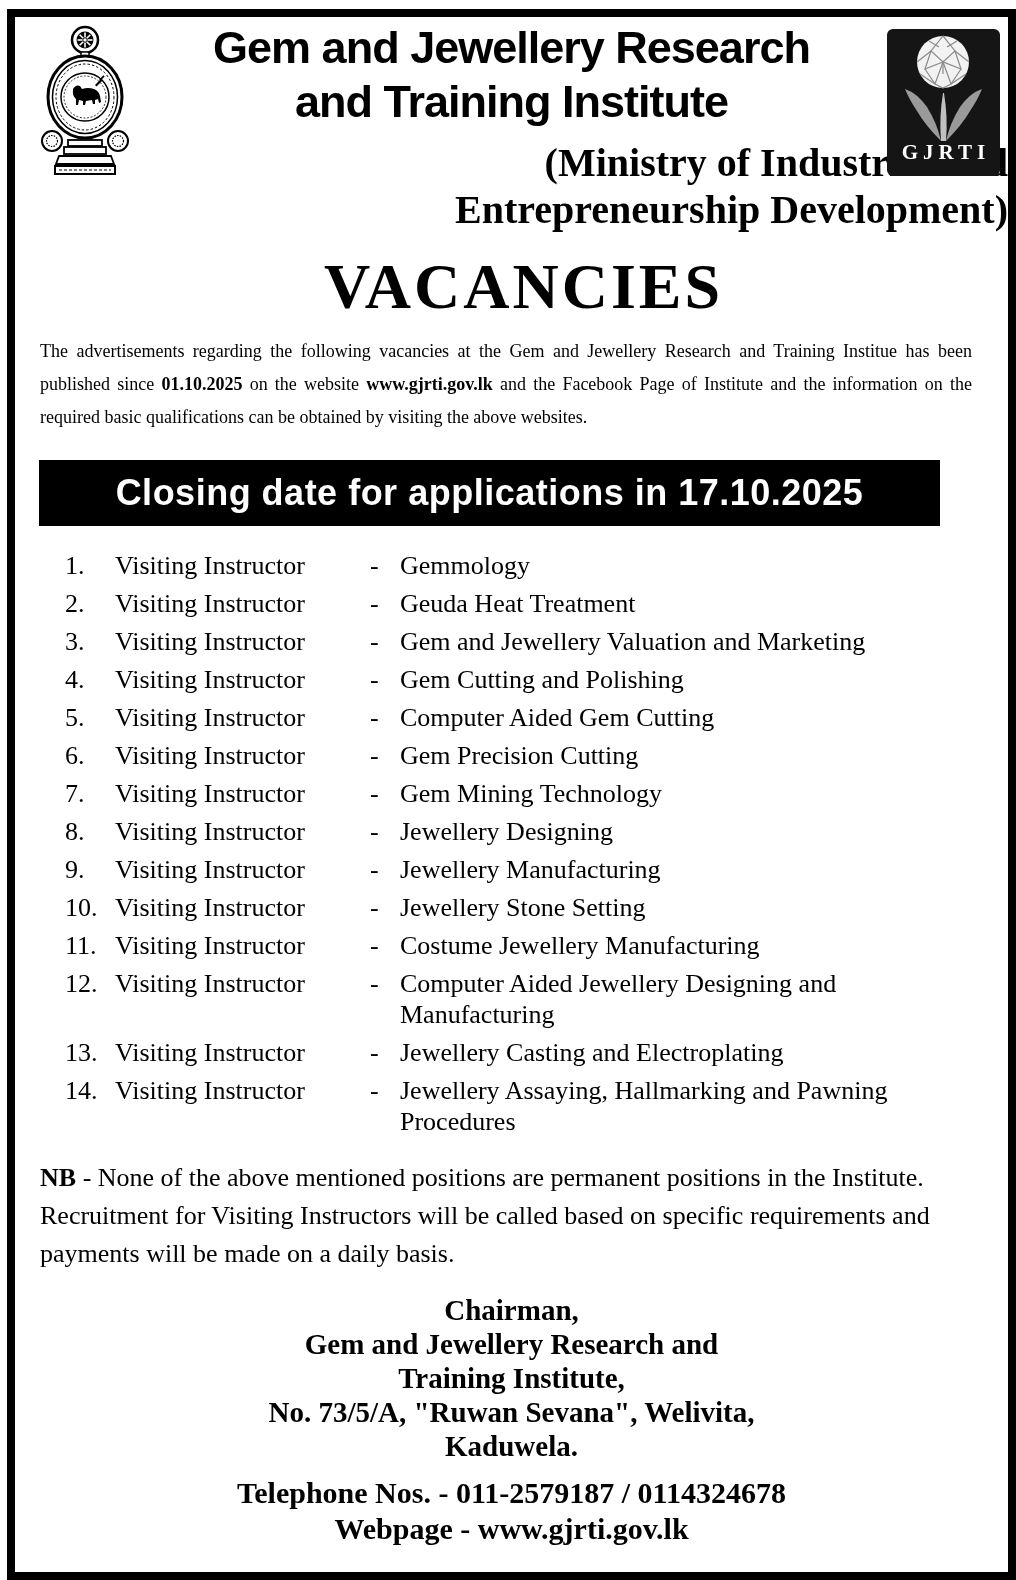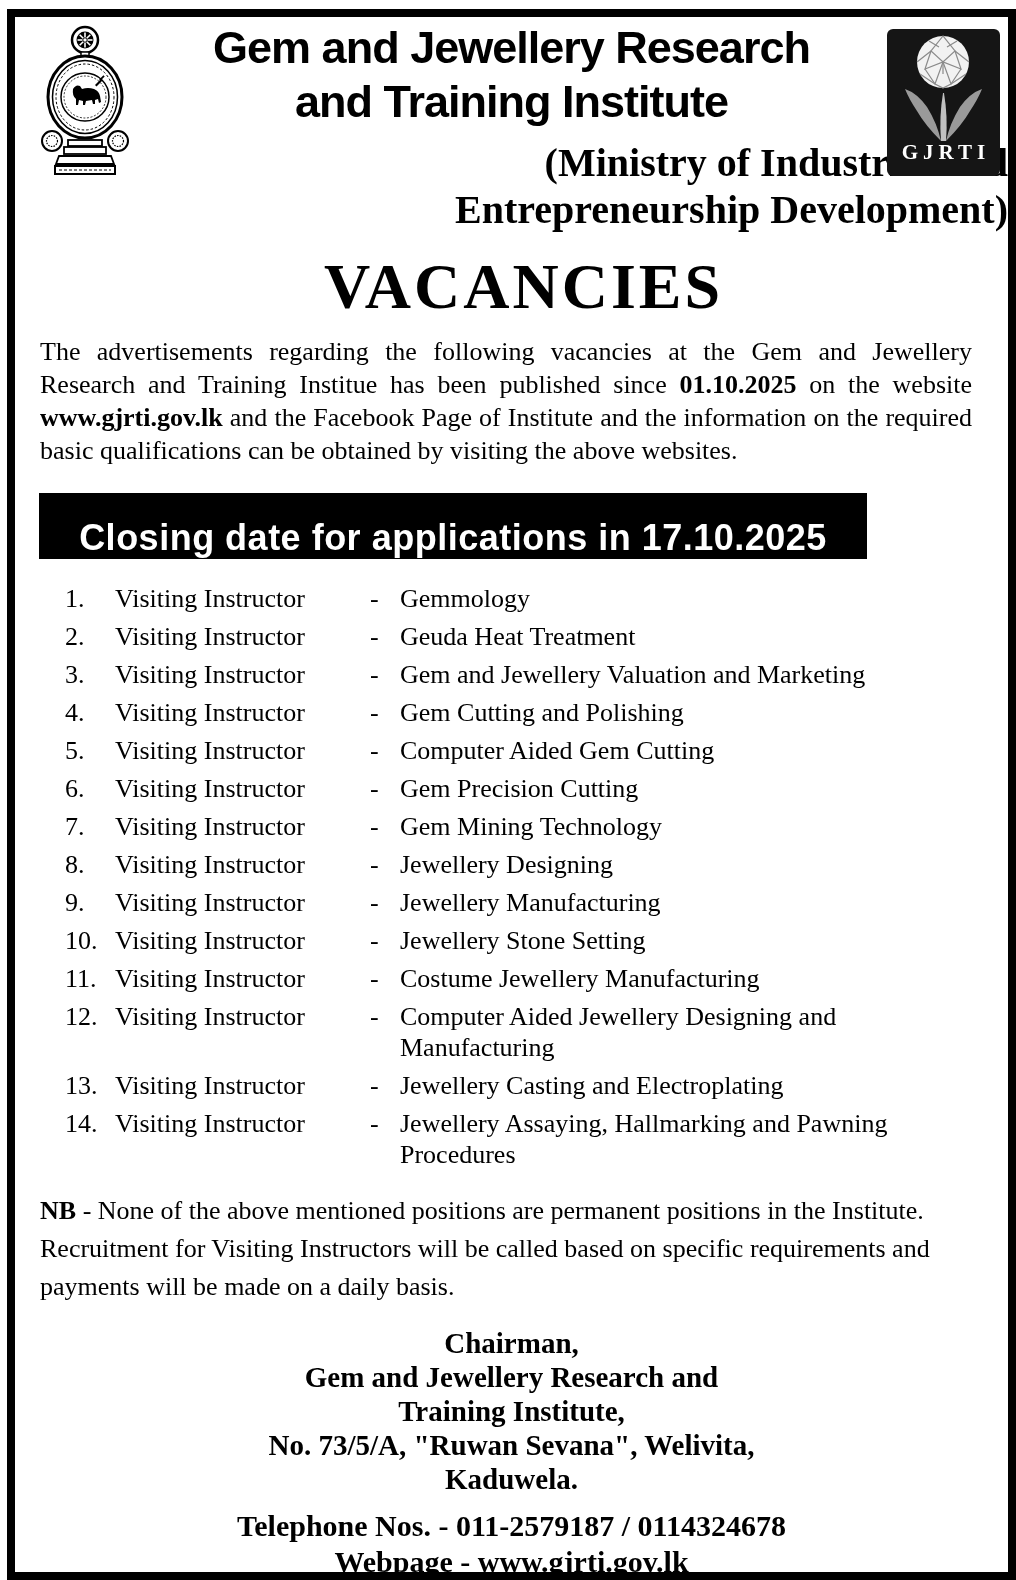--- a/index.html
+++ b/index.html
@@ -37,29 +37,29 @@
   }
 
   
   .vacancies-title{
     text-align:center;font-weight:bold;font-size:64px;line-height:68px;
     letter-spacing:3px;margin-top:8px;padding-left:24px;
   }
 
   
   .intro{
-    margin:14px 36px 0 25px;font-size:26px;line-height:33px;
+    margin:14px 36px 0 25px;font-size:18px;line-height:33px;
     text-align:justify;
   }
   .intro b{font-weight:bold;}
 
   
   .banner{
-    margin:26px 0 0 24px;width:828px;height:66px;background:#000;
-    display:flex;align-items:flex-end;justify-content:center;
+    margin:26px 0 0 24px;width:901px;height:66px;background:#000;
+    display:flex;align-items:center;justify-content:center;
   }
   .banner-text{
     color:#fff;font-family:"Liberation Sans",sans-serif;font-weight:bold;
     font-size:36px;letter-spacing:0.5px;
   }
 
   
   .vacancy-list{margin-top:24px;}
   .vacancy-row{
     display:grid;grid-template-columns:50px 255px 30px 520px;

